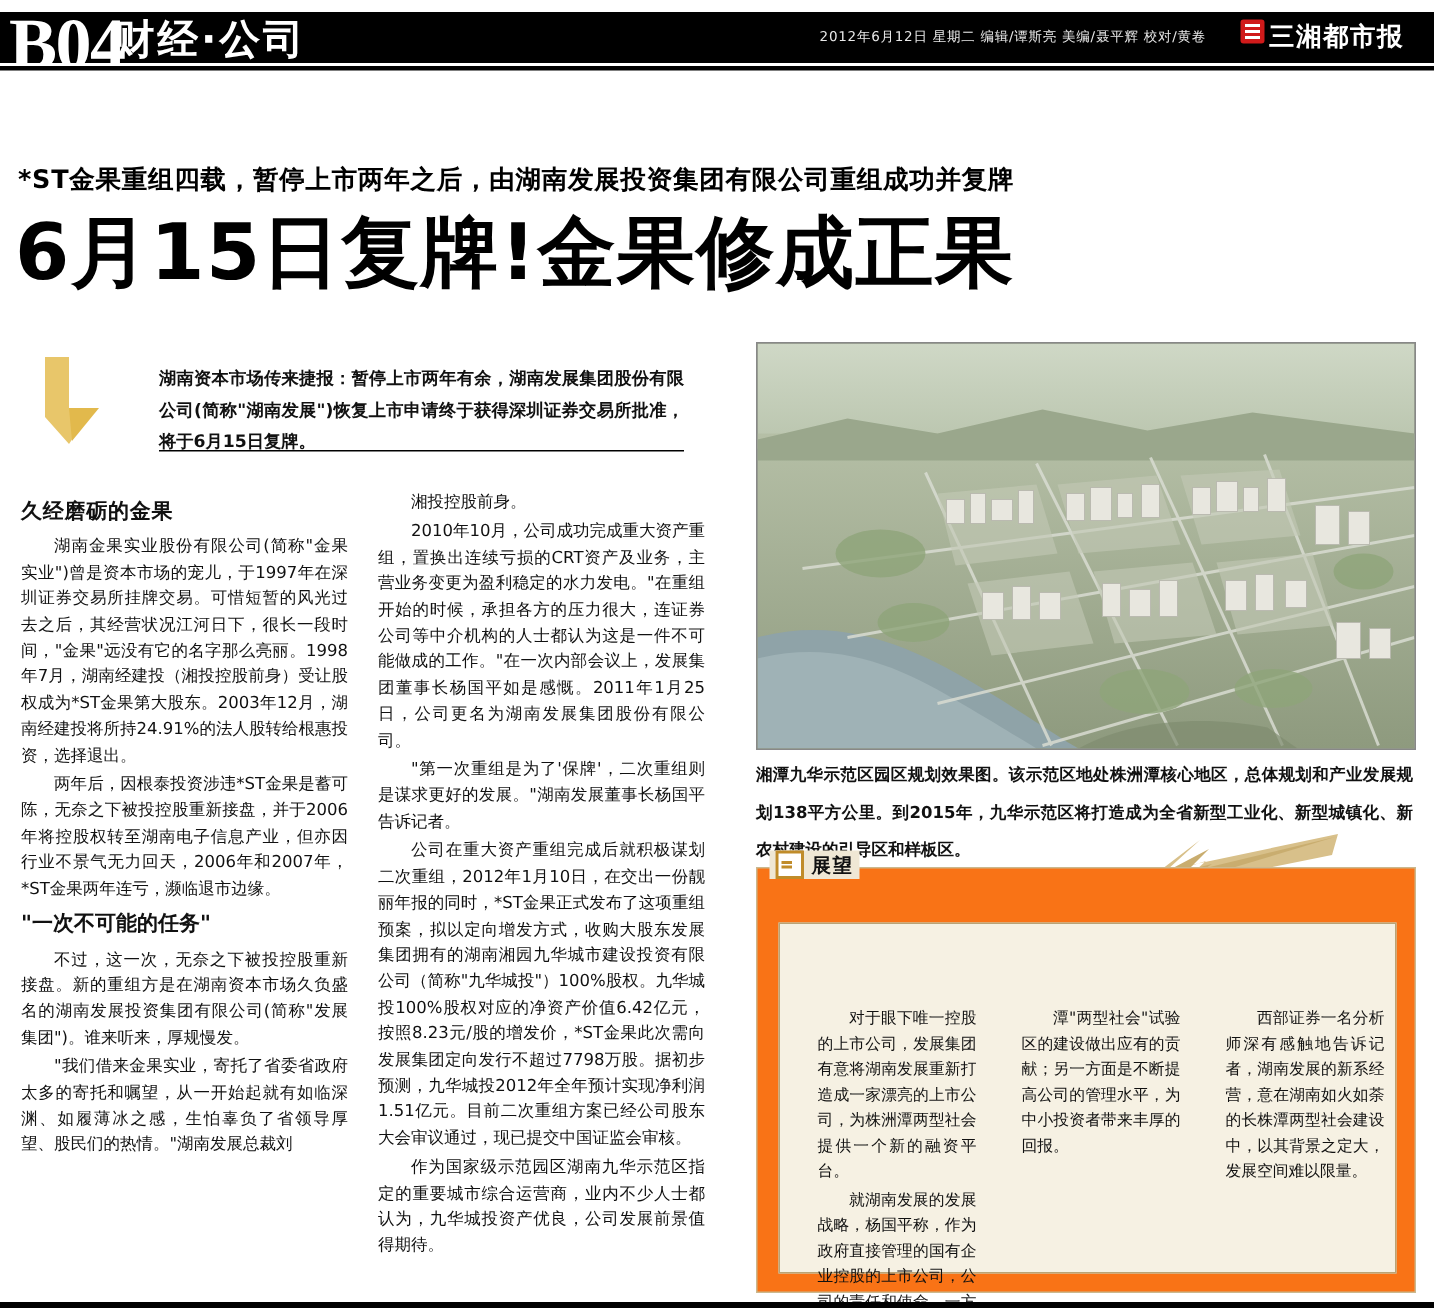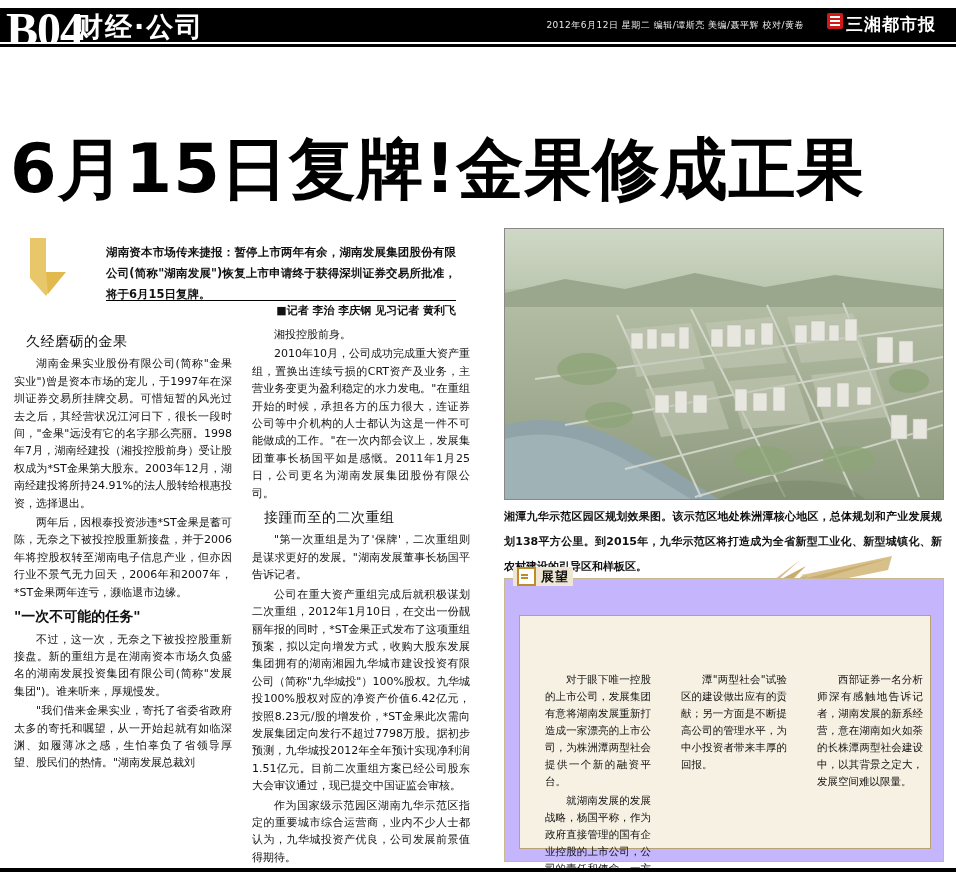--- a/index.html
+++ b/index.html
@@ -108,21 +108,21 @@
     font-weight: bold;
     color: #000;
     letter-spacing: 0.5px;
     white-space: nowrap;
   }
   .headline {
     position: absolute;
     left: 10px; top: 138px;
     width: 940px;
     font-family: "DejaVu Sans", sans-serif;
-    font-size: 67px;
+    font-size: 52px;
     font-weight: bold;
     color: #000;
     letter-spacing: 1px;
     line-height: 62px;
     white-space: nowrap;
   }
 
   
   .lead-arrow {
     position: absolute;
@@ -166,23 +166,23 @@
     font-family: "DejaVu Sans", sans-serif;
     font-size: 11px;
     line-height: 17.4px;
     color: #111;
     text-align: justify;
   }
   #col1 { left: 14px; }
   #col2 { left: 252px; }
   .col p { margin: 0 0 2px 0; text-indent: 2em; }
   .col h3 {
-    margin: 7px 0 5px 12px;
+    margin: 7px 0 5px 0;
     font-size: 14px;
-    font-weight: normal;
+    font-weight: bold;
     letter-spacing: 0.5px;
     text-indent: 0;
   }
   .col .subhead-quote {
     margin: 7px 0 5px 0;
     font-size: 14px;
     font-weight: bold;
     text-indent: 0;
   }
 
@@ -211,21 +211,21 @@
   
   .outlook-arrow {
     position: absolute;
     left: 760px; top: 556px;
     width: 132px; height: 40px;
   }
   .outlook-box {
     position: absolute;
     left: 504px; top: 578px;
     width: 438px; height: 282px;
-    background: #c4b5fd;
+    background: #f97316;
     border: 1px solid #cbb88d;
   }
   .outlook-inner {
     position: absolute;
     left: 14px; top: 36px;
     width: 410px; height: 232px;
     border: 1px solid #b9a375;
     background: #f6f1e3;
   }
   .outlook-tab {
@@ -298,44 +298,43 @@
     <div class="mast-page-num">B04</div>
     <div class="mast-section">财经·公司</div>
     <div class="mast-meta">2012年6月12日  星期二  编辑/谭斯亮    美编/聂平辉  校对/黄卷</div>
     <div class="mast-logo">
       <span class="mast-logo-mark"></span>
       <span class="mast-logo-text">三湘都市报</span>
     </div>
     <div class="mast-rule"></div>
   </div>
 
+  <div class="kicker">*ST金果重组四载，暂停上市两年之后，由湖南发展投资集团有限公司重组成功并复牌</div>
   <div class="headline">6月15日复牌!金果修成正果</div>
 
   <div class="lead-arrow">
     <svg width="60" height="62" viewBox="0 0 60 62">
       <polygon points="8,0 24,0 24,34 40,34 24,58 8,40 8,0" fill="#e8c66a"></polygon>
       <polygon points="24,34 44,34 26,56" fill="#e2b94c"></polygon>
     </svg>
   </div>
   <div class="lead-text">湖南资本市场传来捷报：暂停上市两年有余，湖南发展集团股份有限公司(简称"湖南发展")恢复上市申请终于获得深圳证券交易所批准，将于6月15日复牌。</div>
   <div class="byline-rule"></div>
-  <div class="byline">■记者 李治 李庆钢 见习记者 黄利飞</div>
 
   <div class="col" id="col1">
       <h3>久经磨砺的金果</h3>
       <p>湖南金果实业股份有限公司(简称"金果实业")曾是资本市场的宠儿，于1997年在深圳证券交易所挂牌交易。可惜短暂的风光过去之后，其经营状况江河日下，很长一段时间，"金果"远没有它的名字那么亮丽。1998年7月，湖南经建投（湘投控股前身）受让股权成为*ST金果第大股东。2003年12月，湖南经建投将所持24.91%的法人股转给根惠投资，选择退出。</p>
       <p>两年后，因根泰投资涉违*ST金果是蓄可陈，无奈之下被投控股重新接盘，并于2006年将控股权转至湖南电子信息产业，但亦因行业不景气无力回天，2006年和2007年，*ST金果两年连亏，濒临退市边缘。</p>
       <p class="subhead-quote">"一次不可能的任务"</p>
       <p>不过，这一次，无奈之下被投控股重新接盘。新的重组方是在湖南资本市场久负盛名的湖南发展投资集团有限公司(简称"发展集团")。谁来听来，厚规慢发。</p>
       <p>"我们借来金果实业，寄托了省委省政府太多的寄托和嘱望，从一开始起就有如临深渊、如履薄冰之感，生怕辜负了省领导厚望、股民们的热情。"湖南发展总裁刘</p>
     </div>
   <div class="col" id="col2">
       <p>湘投控股前身。</p>
       <p>2010年10月，公司成功完成重大资产重组，置换出连续亏损的CRT资产及业务，主营业务变更为盈利稳定的水力发电。"在重组开始的时候，承担各方的压力很大，连证券公司等中介机构的人士都认为这是一件不可能做成的工作。"在一次内部会议上，发展集团董事长杨国平如是感慨。2011年1月25日，公司更名为湖南发展集团股份有限公司。</p>
-      <h3>接踵而至的二次重组</h3>
       <p>"第一次重组是为了'保牌'，二次重组则是谋求更好的发展。"湖南发展董事长杨国平告诉记者。</p>
       <p>公司在重大资产重组完成后就积极谋划二次重组，2012年1月10日，在交出一份靓丽年报的同时，*ST金果正式发布了这项重组预案，拟以定向增发方式，收购大股东发展集团拥有的湖南湘园九华城市建设投资有限公司（简称"九华城投"）100%股权。九华城投100%股权对应的净资产价值6.42亿元，按照8.23元/股的增发价，*ST金果此次需向发展集团定向发行不超过7798万股。据初步预测，九华城投2012年全年预计实现净利润1.51亿元。目前二次重组方案已经公司股东大会审议通过，现已提交中国证监会审核。</p>
       <p>作为国家级示范园区湖南九华示范区指定的重要城市综合运营商，业内不少人士都认为，九华城投资产优良，公司发展前景值得期待。</p>
     </div>
 
   <div class="photo-wrap">
     <svg class="photo-svg" viewBox="0 0 438 270" preserveAspectRatio="none">
       <defs>
         <linearGradient id="sky" x1="0" y1="0" x2="0" y2="1">
           <stop offset="0" stop-color="#cfd8c6"></stop>

